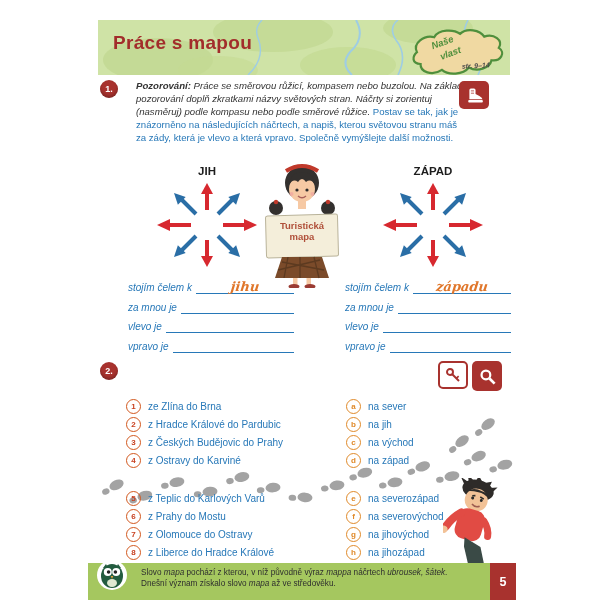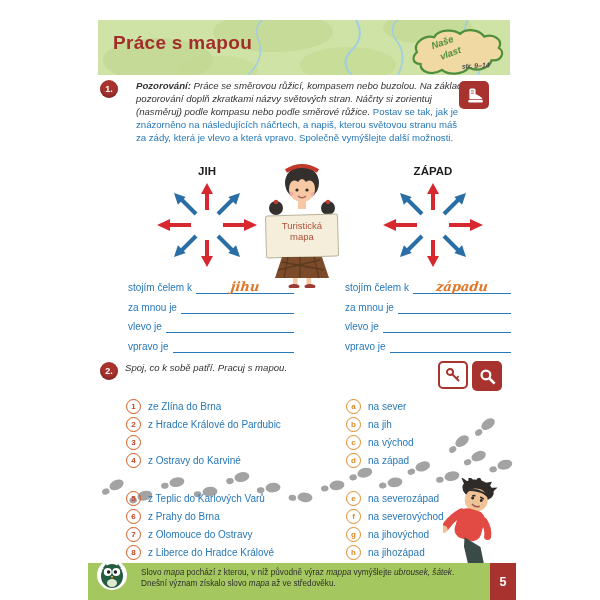--- a/index.html
+++ b/index.html
@@ -23,26 +23,26 @@
   .lead{font-weight:bold;font-style:italic;}
   .blue{color:#2778b8;}
   .iconbox{width:30px;height:28px;border-radius:5px;background:#a8322e;display:flex;
     align-items:center;justify-content:center;z-index:2;}
   .iconbox.outline{background:#fff;border:2.2px solid #a8322e;width:26px;height:24px;}
 
   
   .dirlabel{width:124px;text-align:center;font-weight:bold;font-size:11.5px;color:#1d1d1d;z-index:2;}
   .rose{z-index:2;}
   .sign-text{left:266px;top:220px;width:72px;text-align:center;font-size:9.5px;line-height:11px;
-    font-weight:normal;color:#b0503a;z-index:3;}
+    font-weight:bold;color:#b0503a;z-index:3;}
 
   
   .fillcol{width:166px;z-index:2;}
   .frow{display:flex;align-items:flex-end;height:19.4px;font-size:10px;color:#2778b8;white-space:nowrap;}
-  .fl{margin-right:4px;line-height:13px;}
+  .fl{margin-right:4px;line-height:13px;font-style:italic;}
   .fline{flex:1;border-bottom:1.2px solid #2778b8;position:relative;height:14px;text-align:center;}
   .hand{position:absolute;left:0;right:0;bottom:-1px;font-family:"DejaVu Serif",serif;
     font-style:italic;font-weight:bold;font-size:13px;color:#e0762a;transform:skewX(-6deg);}
 
   
   .mcol{z-index:2;}
   .mrow{display:flex;align-items:center;height:18.2px;font-size:10px;color:#2778b8;white-space:nowrap;}
   .circ{width:13px;height:13px;border-radius:50%;border:1.4px solid #d2581e;color:#c8401f;
     font-size:8px;font-weight:bold;display:flex;align-items:center;justify-content:center;
     margin-right:7px;flex:0 0 auto;}
@@ -259,21 +259,20 @@
     <div class="frow">
       <span class="fl">vpravo je</span>
       <span class="fline">
           <span class="hand"></span>
         </span>
     </div>
   </div>
 
   <div class="abs task-circle" style="left:100px;top:362px;">2.</div>
   <div class="abs t-text it" style="left:125px;top:361px;width:300px;">
-    <span style="display:block">Spoj, co k sobě patří. Pracuj s mapou.</span>
   </div>
   <div class="abs iconbox outline" style="left:438px;top:361px;">
     <svg width="18" height="18" viewBox="0 0 24 24">
       <circle cx="8" cy="8" r="4" fill="none" stroke="#a8322e" stroke-width="2.6"></circle>
       <line x1="11" y1="11" x2="20" y2="20" stroke="#a8322e" stroke-width="2.6"></line>
       <line x1="16.5" y1="16.5" x2="19.5" y2="13.5" stroke="#a8322e" stroke-width="2.2"></line>
     </svg>
   </div>
   <div class="abs iconbox" style="left:472px;top:361px;width:30px;height:30px;">
     <svg width="19" height="19" viewBox="0 0 24 24">
@@ -286,20 +285,21 @@
     <div class="mrow">
         <span class="circ">1</span>
         <span>ze Zlína do Brna</span>
       </div>
     <div class="mrow">
         <span class="circ">2</span>
         <span>z Hradce Králové do Pardubic</span>
       </div>
     <div class="mrow">
         <span class="circ">3</span>
+        <span>z Českých Budějovic do Prahy</span>
       </div>
     <div class="mrow">
         <span class="circ">4</span>
         <span>z Ostravy do Karviné</span>
       </div>
   </div>
   <div class="abs mcol" style="left:346px;top:397px;">
     <div class="mrow">
         <span class="circ letter">a</span>
         <span>na sever</span>
@@ -318,21 +318,21 @@
       </div>
   </div>
 
   <div class="abs mcol" style="left:126px;top:489px;">
     <div class="mrow">
         <span class="circ">5</span>
         <span>z Teplic do Karlových Varů</span>
       </div>
     <div class="mrow">
         <span class="circ">6</span>
-        <span>z Prahy do Brna</span>
+        <span>z Prahy do Mostu</span>
       </div>
     <div class="mrow">
         <span class="circ">7</span>
         <span>z Olomouce do Ostravy</span>
       </div>
     <div class="mrow">
         <span class="circ">8</span>
         <span>z Liberce do Hradce Králové</span>
       </div>
   </div>
@@ -379,18 +379,18 @@
     <ellipse cx="16" cy="17" rx="11" ry="12" fill="#235c3f"></ellipse>
     <path d="M7 9 L10 5 L12 9 Z M25 9 L22 5 L20 9 Z" fill="#235c3f"></path>
     <circle cx="11.8" cy="13" r="4" fill="#fff"></circle>
     <circle cx="20.2" cy="13" r="4" fill="#fff"></circle>
     <circle cx="12.6" cy="13" r="1.8" fill="#222"></circle>
     <circle cx="19.4" cy="13" r="1.8" fill="#222"></circle>
     <path d="M14.8 17 L17.2 17 L16 20 Z" fill="#e8a13c"></path>
     <ellipse cx="16" cy="24" rx="5" ry="4" fill="#dfe8d0"></ellipse>
   </svg>
   <div class="abs fnote">
-    <span>Slovo </span><span class="it">mapa</span><span> pochází z kterou, v níž původně výraz </span><span class="it">mappa</span><span> vymýšlejte </span><span class="it">ubrousek, šátek</span><span>.</span><br>
+    <span>Slovo </span><span class="it">mapa</span><span> pochází z kterou, v níž původně výraz </span><span class="it">mappa</span><span> náčrtech </span><span class="it">ubrousek, šátek</span><span>.</span><br>
     <span>Dnešní význam získalo slovo </span><span class="it">mapa</span><span> až ve středověku.</span>
   </div>
   <div class="abs pagenum">5</div>
 
 </div>
 
 </body></html>

